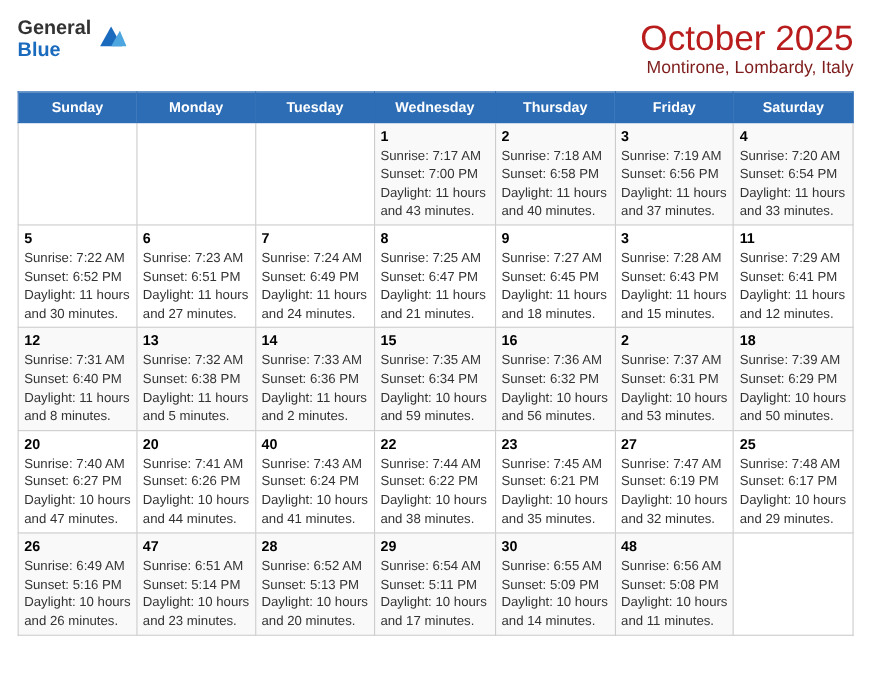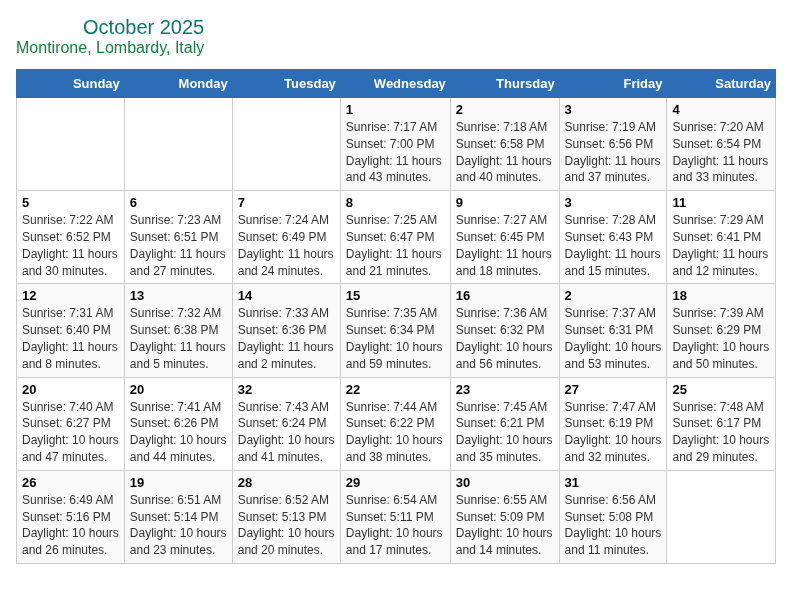--- a/index.html
+++ b/index.html
@@ -39,38 +39,38 @@
       width: 28px;
       height: 28px;
       margin-left: 4px;
       align-self: flex-start;
       margin-top: 2px;
     }
     .title-block {
       text-align: right;
     }
     .main-title {
-      font-size: 20px;
+      font-size: 32px;
       font-weight: 300;
-      color: #0f766e;
+      color: #b91c1c;
     }
     .subtitle {
       font-size: 16px;
-      color: #15803d;
+      color: #7f1d1d;
     }
     table {
       width: 100%;
       border-collapse: collapse;
       font-size: 11px;
     }
     thead tr th {
       background-color: #2d6db5;
       color: #fff;
       padding: 6px 4px;
-      text-align: right;
+      text-align: center;
       font-size: 13px;
       font-weight: 600;
       border: 1px solid #2d6db5;
     }
     tbody tr td {
       border: 1px solid #ccc;
       padding: 4px 5px;
       vertical-align: top;
       width: 113px;
       height: 80px;
@@ -93,20 +93,30 @@
       line-height: 1.4;
     }
     .empty-cell {
       background: #fff;
     }
   </style>
 </head>
 <body>
 
 <div class="header">
+  <div class="logo">
+    <div class="logo-text">
+      <span class="logo-general">General</span>
+      <span class="logo-blue">Blue</span>
+    </div>
+    <svg class="logo-icon" viewBox="0 0 28 28" xmlns="http://www.w3.org/2000/svg">
+      <polygon points="4,24 14,6 24,24" fill="#1a6bbd"></polygon>
+      <polygon points="14,24 22,10 28,24" fill="#4da6e0"></polygon>
+    </svg>
+  </div>
   <div class="title-block">
     <div class="main-title">October 2025</div>
     <div class="subtitle">Montirone, Lombardy, Italy</div>
   </div>
 </div>
 
 <table>
   <thead>
     <tr>
       <th>Sunday</th>
@@ -243,21 +253,21 @@
           Sunrise: 7:40 AM<br>Sunset: 6:27 PM<br>Daylight: 10 hours and 47 minutes.
         </div>
         </td>
         <td>
           <span class="day-number">20</span>
         <div class="day-info">
           Sunrise: 7:41 AM<br>Sunset: 6:26 PM<br>Daylight: 10 hours and 44 minutes.
         </div>
         </td>
         <td>
-          <span class="day-number">32</span>
+          <span class="day-number">40</span>
         <div class="day-info">
           Sunrise: 7:43 AM<br>Sunset: 6:24 PM<br>Daylight: 10 hours and 41 minutes.
         </div>
         </td>
         <td>
           <span class="day-number">22</span>
         <div class="day-info">
           Sunrise: 7:44 AM<br>Sunset: 6:22 PM<br>Daylight: 10 hours and 38 minutes.
         </div>
         </td>
@@ -281,21 +291,21 @@
         </td>
       </tr>
       <tr>
         <td>
           <span class="day-number">26</span>
         <div class="day-info">
           Sunrise: 6:49 AM<br>Sunset: 5:16 PM<br>Daylight: 10 hours and 26 minutes.
         </div>
         </td>
         <td>
-          <span class="day-number">19</span>
+          <span class="day-number">47</span>
         <div class="day-info">
           Sunrise: 6:51 AM<br>Sunset: 5:14 PM<br>Daylight: 10 hours and 23 minutes.
         </div>
         </td>
         <td>
           <span class="day-number">28</span>
         <div class="day-info">
           Sunrise: 6:52 AM<br>Sunset: 5:13 PM<br>Daylight: 10 hours and 20 minutes.
         </div>
         </td>
@@ -305,21 +315,21 @@
           Sunrise: 6:54 AM<br>Sunset: 5:11 PM<br>Daylight: 10 hours and 17 minutes.
         </div>
         </td>
         <td>
           <span class="day-number">30</span>
         <div class="day-info">
           Sunrise: 6:55 AM<br>Sunset: 5:09 PM<br>Daylight: 10 hours and 14 minutes.
         </div>
         </td>
         <td>
-          <span class="day-number">31</span>
+          <span class="day-number">48</span>
         <div class="day-info">
           Sunrise: 6:56 AM<br>Sunset: 5:08 PM<br>Daylight: 10 hours and 11 minutes.
         </div>
         </td>
         <td class="empty-cell"></td>
       </tr>
     </tbody>
 </table>
 
 </body></html>

